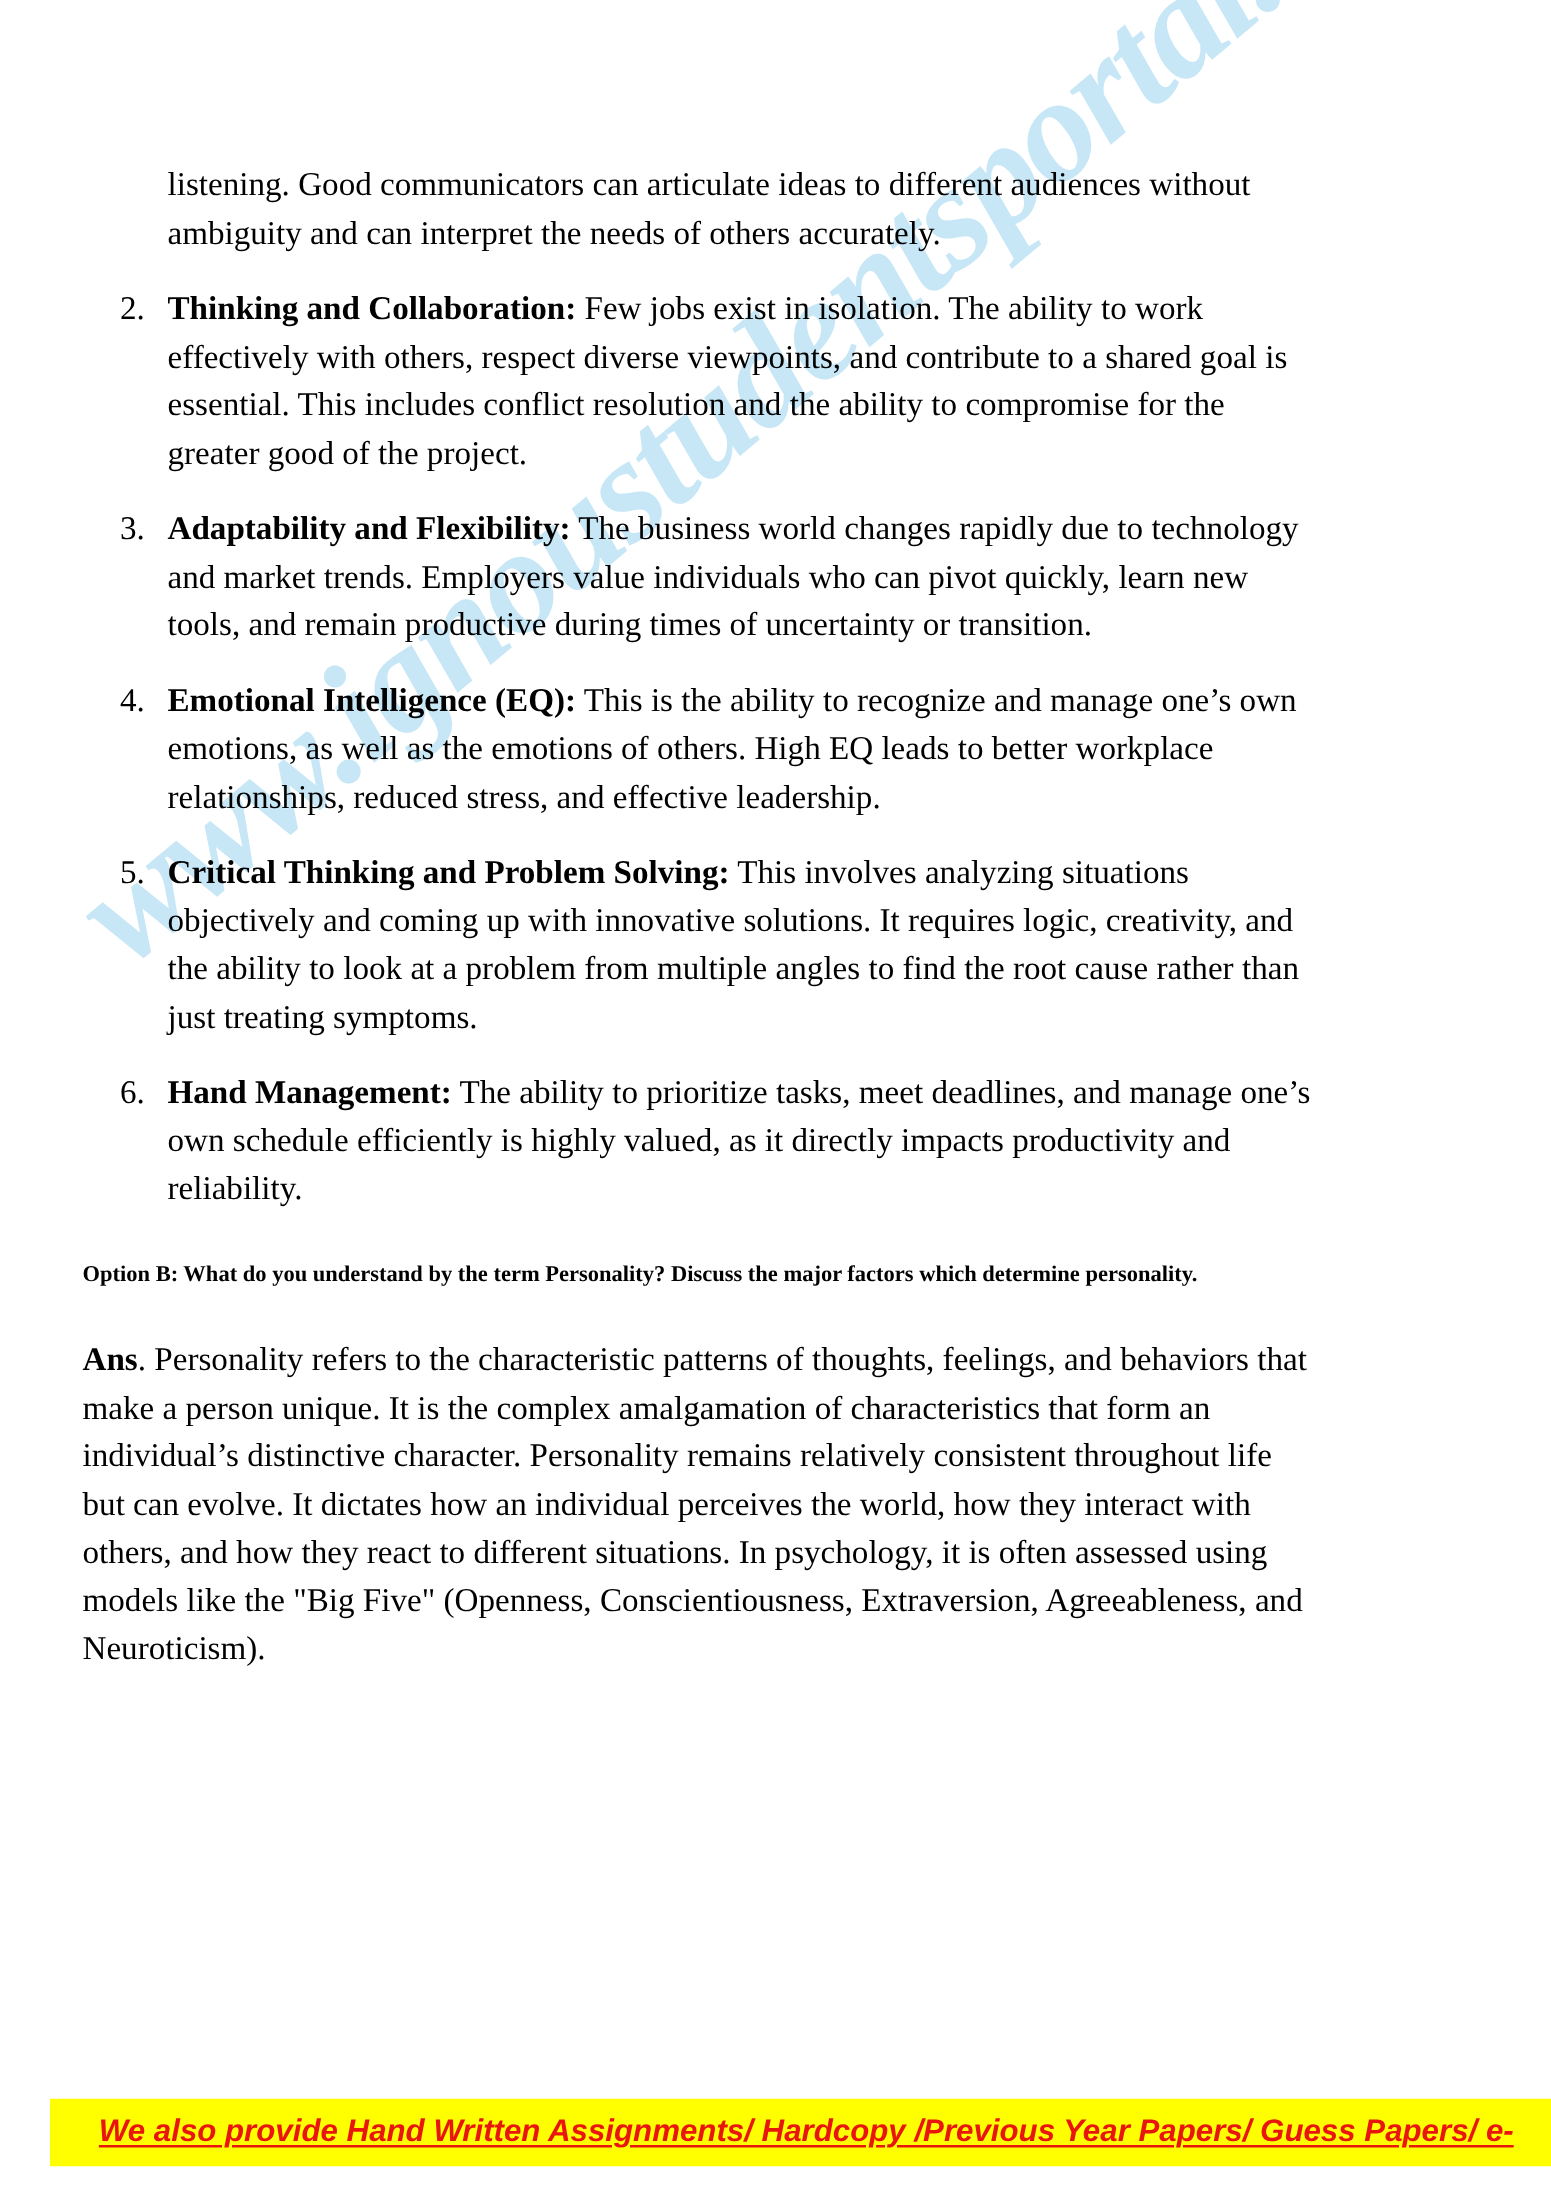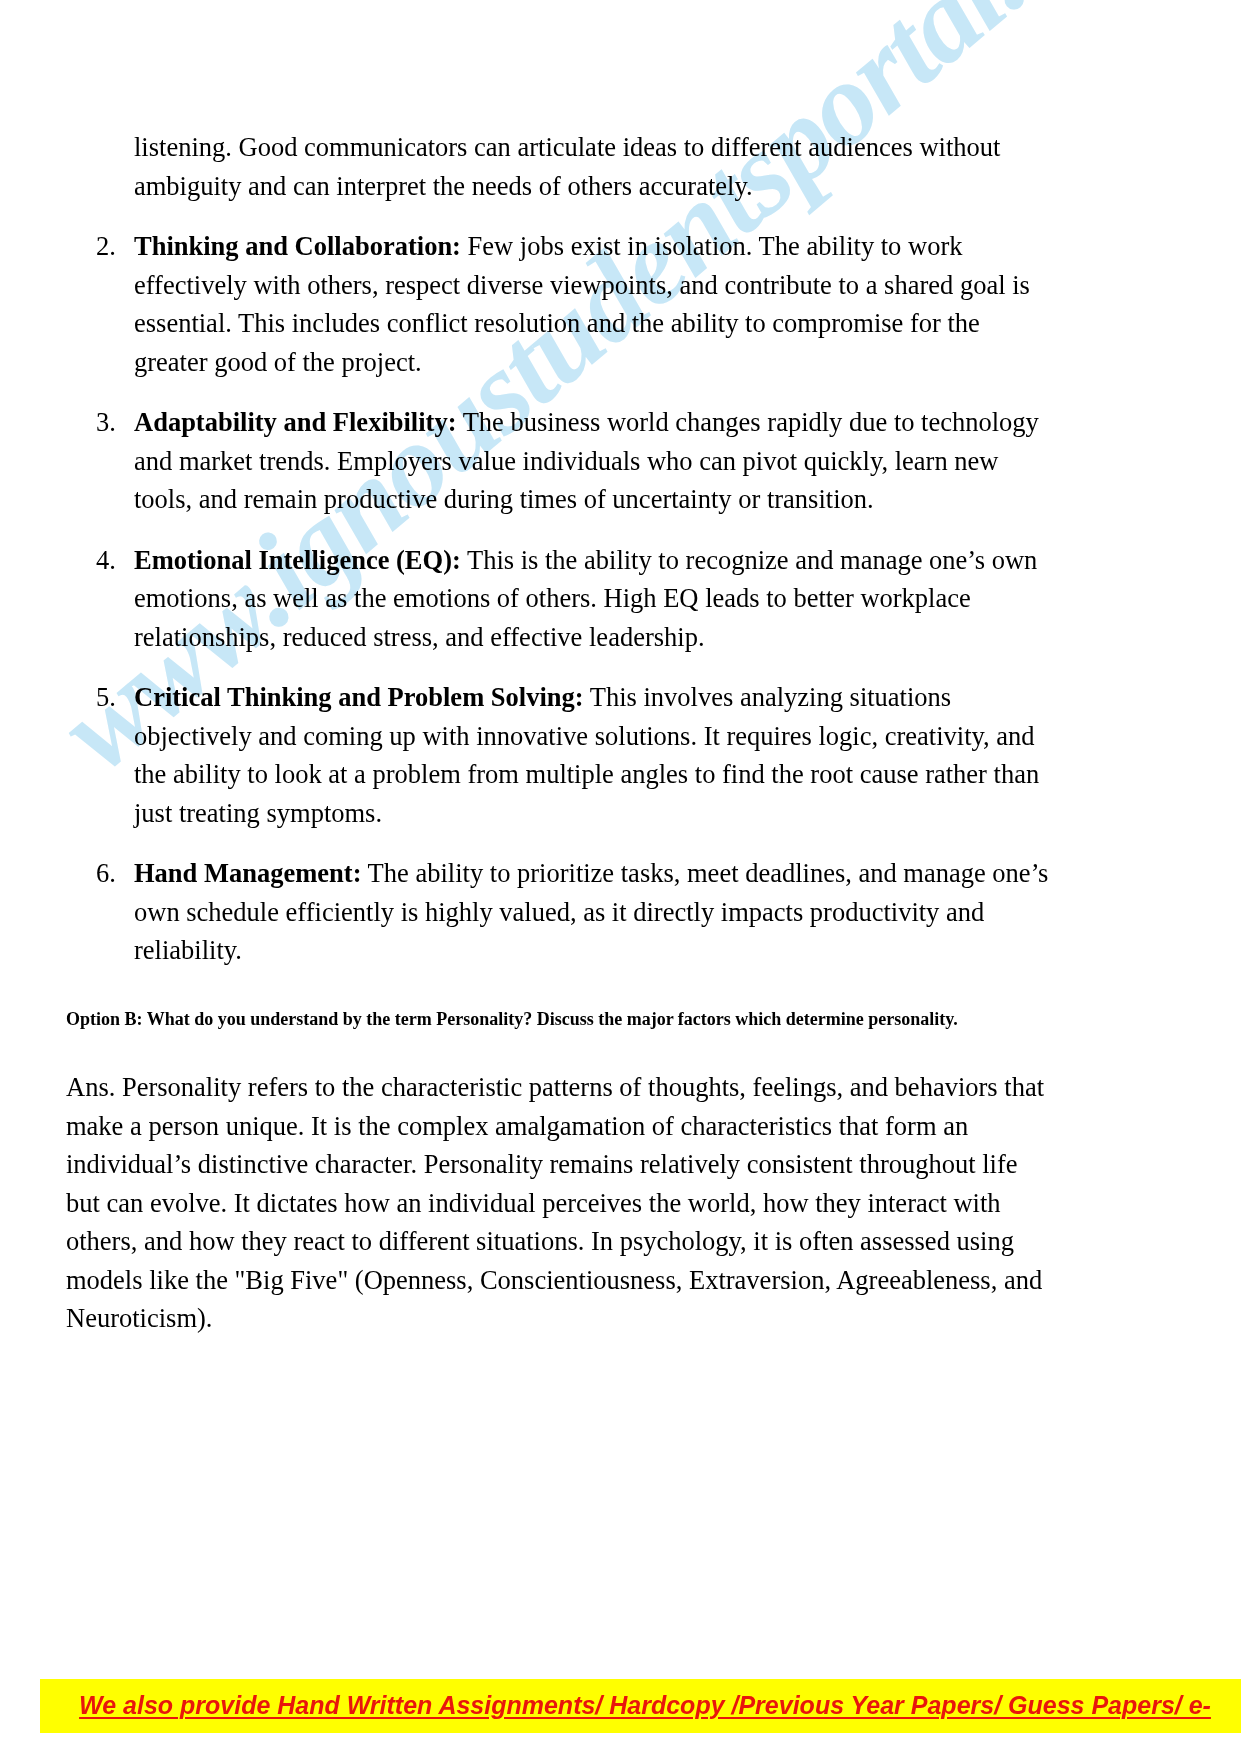--- a/index.html
+++ b/index.html
@@ -101,21 +101,21 @@
     padding-right: 20px;
   }
 
   .ans-para {
     font-size: 26.5px;
     line-height: 38.5px;
     margin: 30px 0 0 0;
     padding-right: 4px;
   }
   .ans-label {
-    font-weight: 400;
+    font-weight: 700;
   }
 
   
   .footer-banner {
     position: absolute;
     left: 40px;
     bottom: 22px;
     width: 1210px;
     background: #ffff00;
     z-index: 20;

